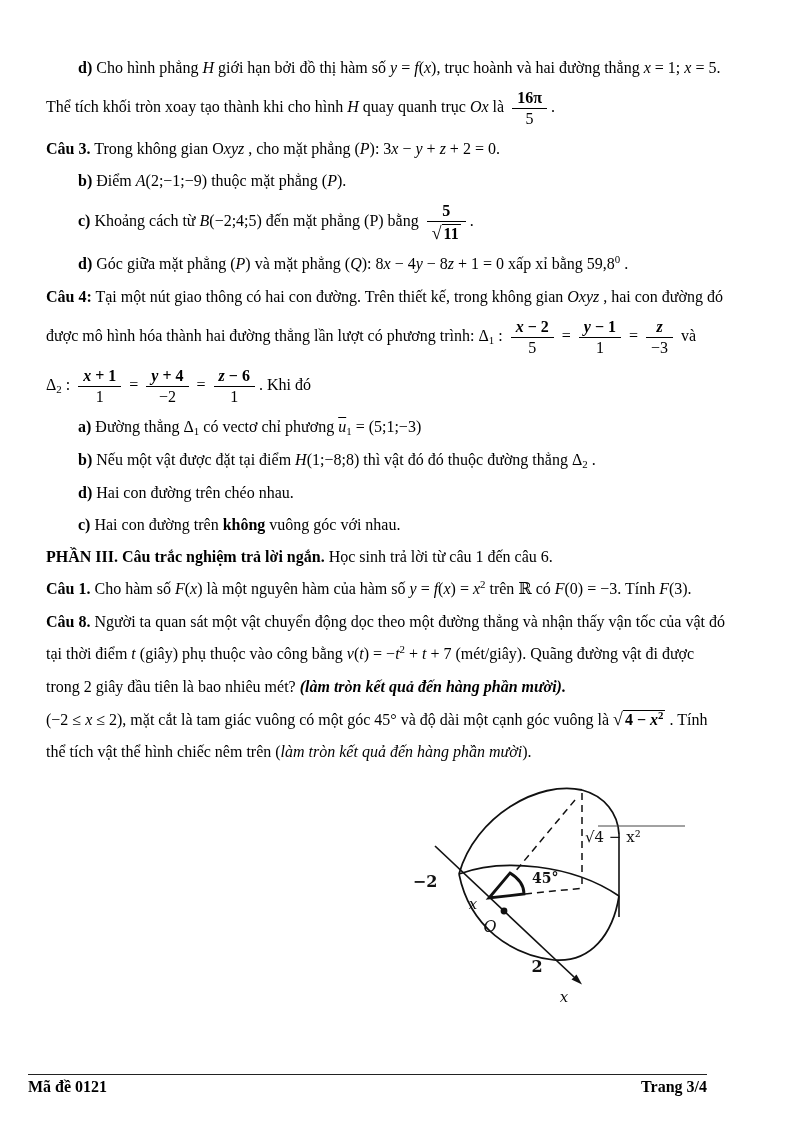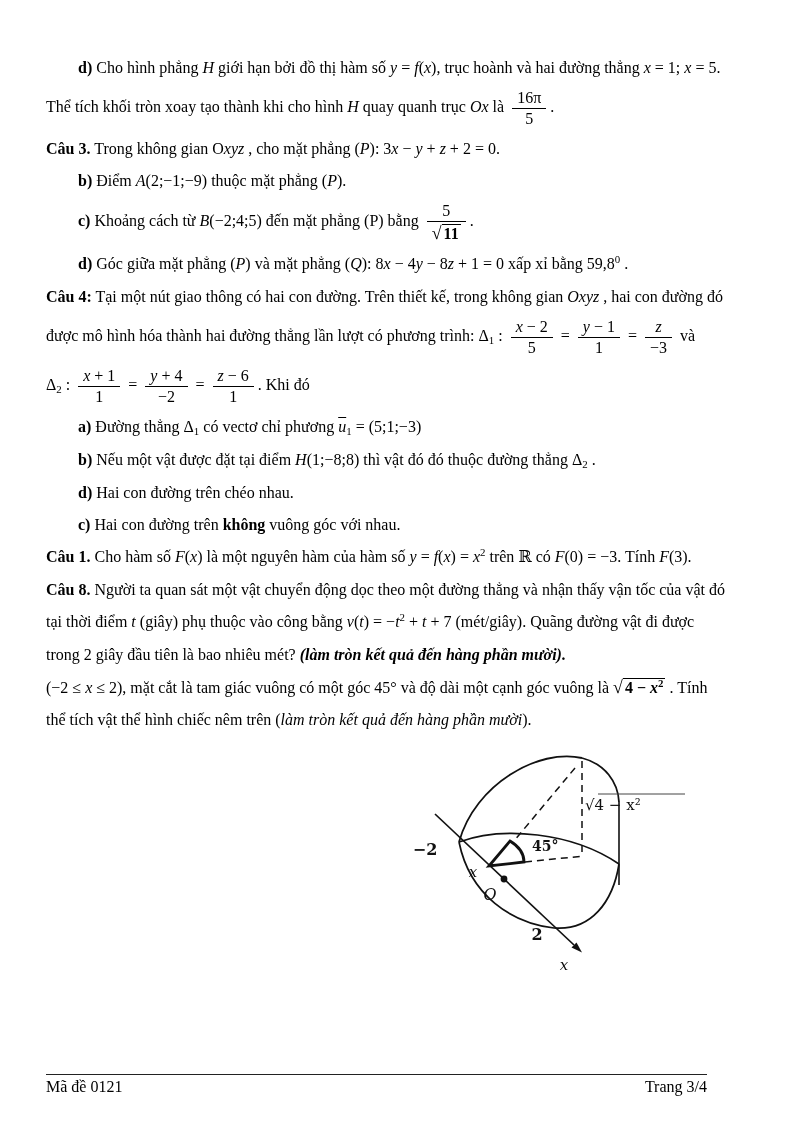--- a/index.html
+++ b/index.html
@@ -41,41 +41,42 @@
     left: 0.02em;
     font-size: 0.60em;
   }
   .frac {
     display: inline-block;
     vertical-align: middle;
     text-align: center;
     margin: 0 4px;
     line-height: 1.12;
   }
-  .frac .num { display: block; padding: 0 5px 1px; border-bottom: 1.2px solid #000; }
+  .frac .num { display: block; padding: 0 5px 1px; border-bottom: 1.2px solid #000; font-weight: bold; }
   .frac .den { display: block; padding: 1px 5px 0; }
   .sqrt { white-space: nowrap; font-weight: bold; }
   .sqrt .rad { font-size: 1.12em; }
   .sqrt .vinc { display: inline-block; border-top: 1.3px solid #000; padding: 0 2px; line-height: 1.15; }
   .figure-wrap {
     display: flex;
     justify-content: flex-end;
     padding-left: 36px;
     margin-top: 8px;
   }
   .footer {
     position: absolute;
-    left: 46px;
+    left: 28px;
     right: 44px;
     bottom: 26px;
     border-top: 1.5px solid #222;
     padding-top: 3px;
     display: flex;
     justify-content: space-between;
     font-size: 16px;
+    font-weight: bold;
   }
   svg text { font-family: "DejaVu Serif", serif; fill: #111; }
 </style>
 </head>
 <body>
 
 <div class="page">
 
   <div class="doc">
     <div id="doc-lines">
@@ -85,20 +86,21 @@
         <div class="line ind"><span class="b">b) </span><span>Điểm </span><span class="i">A</span><span>(2;−1;−9) thuộc mặt phẳng (</span><span class="i">P</span><span>).</span></div>
         <div class="line ind"><span class="b">c) </span><span>Khoảng cách từ </span><span class="i">B</span><span>(−2;4;5) đến mặt phẳng (P) bằng </span><span class="frac"><span class="num"><span>5</span></span><span class="den"><span class="sqrt"><span class="rad">√</span><span class="vinc"><span>11</span></span></span></span></span><span>.</span></div>
         <div class="line ind"><span class="b">d) </span><span>Góc giữa mặt phẳng (</span><span class="i">P</span><span>) và mặt phẳng (</span><span class="i">Q</span><span>): 8</span><span class="i">x</span><span> − 4</span><span class="i">y</span><span> − 8</span><span class="i">z</span><span> + 1 = 0 xấp xỉ bằng 59,8</span><span class="sup">0</span><span> .</span></div>
         <div class="line"><span class="b">Câu 4:</span><span> Tại một nút giao thông có hai con đường. Trên thiết kế, trong không gian </span><span class="i">Oxyz</span><span> , hai con đường đó</span></div>
         <div class="line"><span>được mô hình hóa thành hai đường thẳng lần lượt có phương trình: Δ</span><span class="sub">1</span><span> : </span><span class="frac"><span class="num"><span class="i">x</span><span> − 2</span></span><span class="den"><span>5</span></span></span><span> = </span><span class="frac"><span class="num"><span class="i">y</span><span> − 1</span></span><span class="den"><span>1</span></span></span><span> = </span><span class="frac"><span class="num"><span class="i">z</span></span><span class="den"><span>−3</span></span></span><span> và</span></div>
         <div class="line"><span>Δ</span><span class="sub">2</span><span> : </span><span class="frac"><span class="num"><span class="i">x</span><span> + 1</span></span><span class="den"><span>1</span></span></span><span> = </span><span class="frac"><span class="num"><span class="i">y</span><span> + 4</span></span><span class="den"><span>−2</span></span></span><span> = </span><span class="frac"><span class="num"><span class="i">z</span><span> − 6</span></span><span class="den"><span>1</span></span></span><span>. Khi đó</span></div>
         <div class="line ind"><span class="b">a) </span><span>Đường thẳng Δ</span><span class="sub">1</span><span> có vectơ chỉ phương </span><span class="i ol">u</span><span class="sub">1</span><span> = (5;1;−3)</span></div>
         <div class="line ind"><span class="b">b) </span><span>Nếu một vật được đặt tại điểm </span><span class="i">H</span><span>(1;−8;8) thì vật đó đó thuộc đường thẳng Δ</span><span class="sub">2</span><span> .</span></div>
         <div class="line ind"><span class="b">d) </span><span>Hai con đường trên chéo nhau.</span></div>
         <div class="line ind"><span class="b">c) </span><span>Hai con đường trên </span><span class="b">không</span><span> vuông góc với nhau.</span></div>
+        <div class="line"><span class="b">PHẦN III. Câu trắc nghiệm trả lời ngắn.</span><span> Học sinh trả lời từ câu 1 đến câu 6.</span></div>
         <div class="line"><span class="b">Câu 1.</span><span> Cho hàm số </span><span class="i">F</span><span>(</span><span class="i">x</span><span>) là một nguyên hàm của hàm số </span><span class="i">y</span><span> = </span><span class="i">f</span><span>(</span><span class="i">x</span><span>) = </span><span class="i">x</span><span class="sup">2</span><span> trên </span><span class="dbl">ℝ</span><span> có </span><span class="i">F</span><span>(0) = −3. Tính </span><span class="i">F</span><span>(3).</span></div>
         <div class="line"><span class="b">Câu 8.</span><span> Người ta quan sát một vật chuyển động dọc theo một đường thẳng và nhận thấy vận tốc của vật đó</span></div>
         <div class="line"><span>tại thời điểm </span><span class="i">t</span><span> (giây) phụ thuộc vào công bằng </span><span class="i">v</span><span>(</span><span class="i">t</span><span>) = −</span><span class="i">t</span><span class="sup">2</span><span> + </span><span class="i">t</span><span> + 7 (mét/giây). Quãng đường vật đi được</span></div>
         <div class="line"><span>trong 2 giây đầu tiên là bao nhiêu mét? </span><span class="b i">(làm tròn kết quả đến hàng phần mười).</span></div>
         <div class="line"><span>(−2 ≤ </span><span class="i">x</span><span> ≤ 2), mặt cắt là tam giác vuông có một góc 45° và độ dài một cạnh góc vuông là </span><span class="sqrt"><span class="rad">√</span><span class="vinc"><span>4 − </span><span class="i">x</span><span class="sup">2</span></span></span><span> . Tính</span></div>
         <div class="line"><span>thể tích vật thể hình chiếc nêm trên (</span><span class="i">làm tròn kết quả đến hàng phần mười</span><span>).</span></div>
       </div>
 
     <div class="figure-wrap">
       <svg width="330" height="238" viewBox="0 0 330 238">

